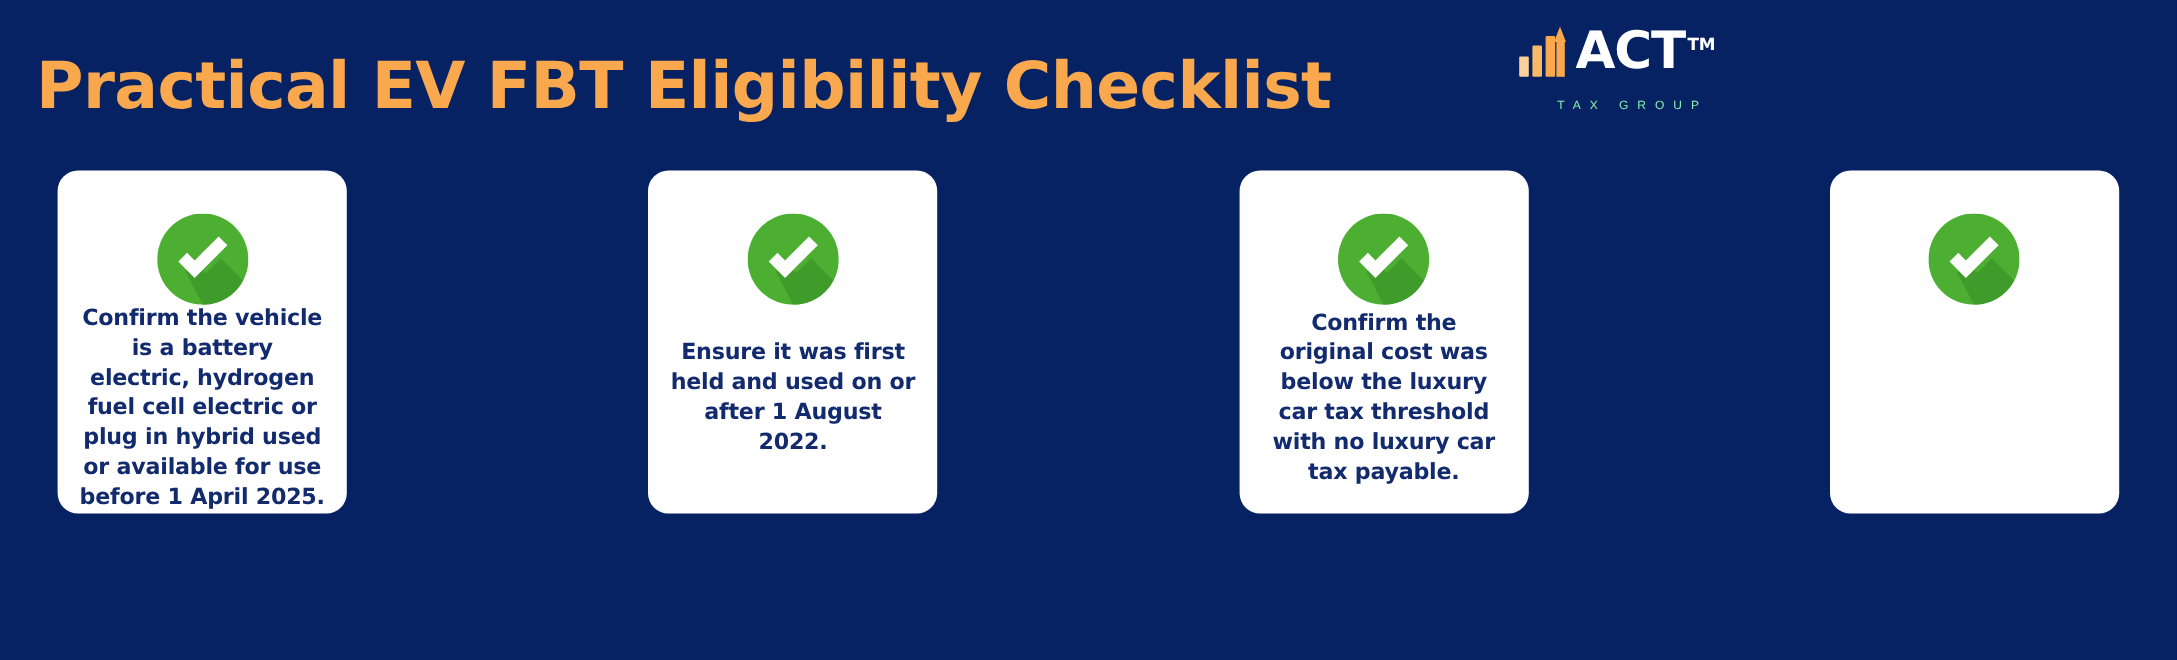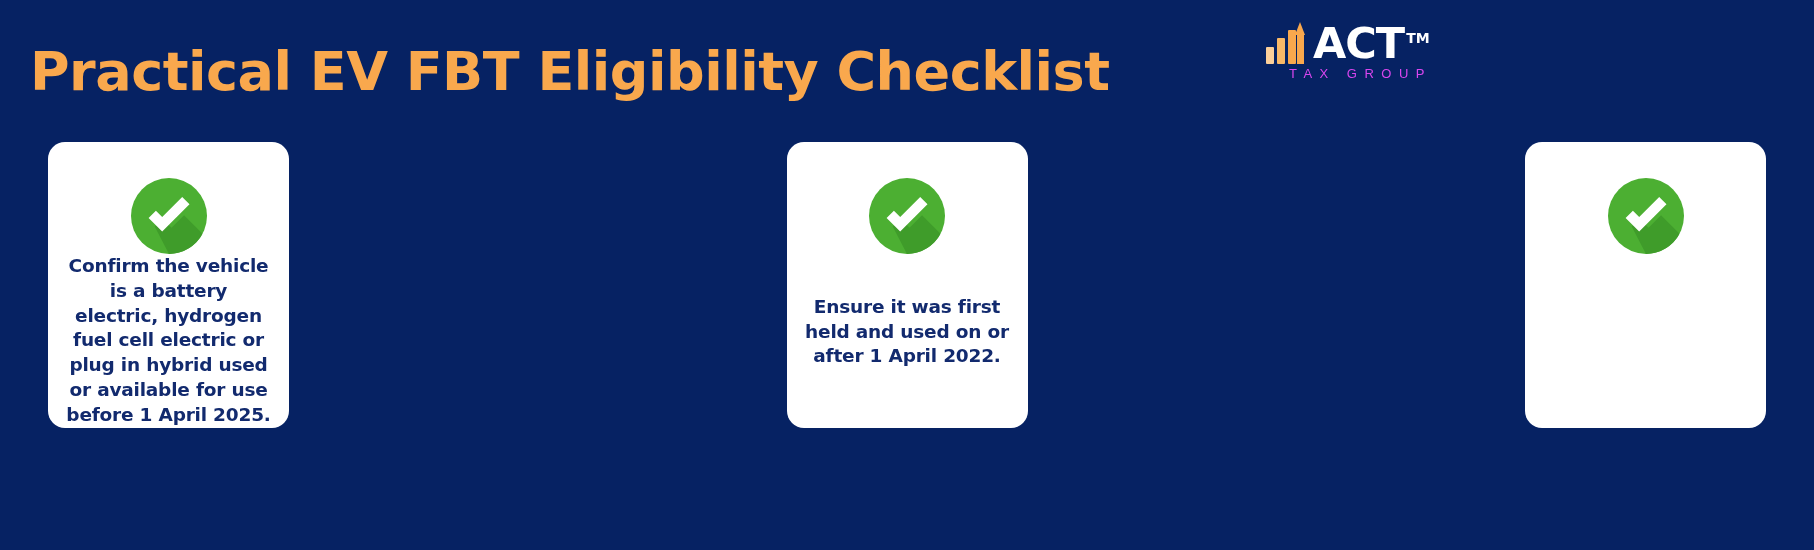--- a/index.html
+++ b/index.html
@@ -114,25 +114,25 @@
   .logo-tm {
     font-size: 14px;
     font-weight: 700;
     color: #ffffff;
     vertical-align: super;
     letter-spacing: 0;
     margin-left: 2px;
   }
 
   .logo-sub {
-    margin-top: 2px;
+    margin-top: 19px;
     text-align: center;
-    font-size: 13px;
+    font-size: 10px;
     font-weight: 400;
-    color: #d946ef;
+    color: #86efac;
     letter-spacing: 7.5px;
     padding-left: 7px;
     font-family: "Liberation Sans", sans-serif;
   }
 
   
   .cards {
     position: absolute;
     top: 142px;
     left: 48px;
@@ -210,23 +210,31 @@
       <div class="card-text">Confirm the vehicle is a battery electric, hydrogen fuel cell electric or plug in hybrid used or available for use before 1 April 2025.</div>
     </div>
 
 
     <div class="card">
       <svg class="check-icon" viewBox="0 0 76 76">
         <circle cx="38" cy="38" r="38" fill="#4caf32"></circle>
         <path d="M38 76a38 38 0 0 0 33.5-20.2L53 37.3 40.5 49.8l-9-9-7.8 7.8z" fill="#3f9c2a"></path>
         <path d="M31.2 53.6 17.6 40l7.3-7.3 6.3 6.3 20-20 7.3 7.3z" fill="#ffffff"></path>
       </svg>
-      <div class="card-text">Ensure it was first held and used on or after 1 April 2022.</div>
-    </div>
-
+      <div class="card-text">Ensure it was first held and used on or after 1 August 2022.</div>
+    </div>
+
+    <div class="card">
+      <svg class="check-icon" viewBox="0 0 76 76">
+        <circle cx="38" cy="38" r="38" fill="#4caf32"></circle>
+        <path d="M38 76a38 38 0 0 0 33.5-20.2L53 37.3 40.5 49.8l-9-9-7.8 7.8z" fill="#3f9c2a"></path>
+        <path d="M31.2 53.6 17.6 40l7.3-7.3 6.3 6.3 20-20 7.3 7.3z" fill="#ffffff"></path>
+      </svg>
+      <div class="card-text">Confirm the original cost was below the luxury car tax threshold with no luxury car tax payable.</div>
+    </div>
 
     <div class="card">
       <svg class="check-icon" viewBox="0 0 76 76">
         <circle cx="38" cy="38" r="38" fill="#4caf32"></circle>
         <path d="M38 76a38 38 0 0 0 33.5-20.2L53 37.3 40.5 49.8l-9-9-7.8 7.8z" fill="#3f9c2a"></path>
         <path d="M31.2 53.6 17.6 40l7.3-7.3 6.3 6.3 20-20 7.3 7.3z" fill="#ffffff"></path>
       </svg>
     </div>
 
   </div>

